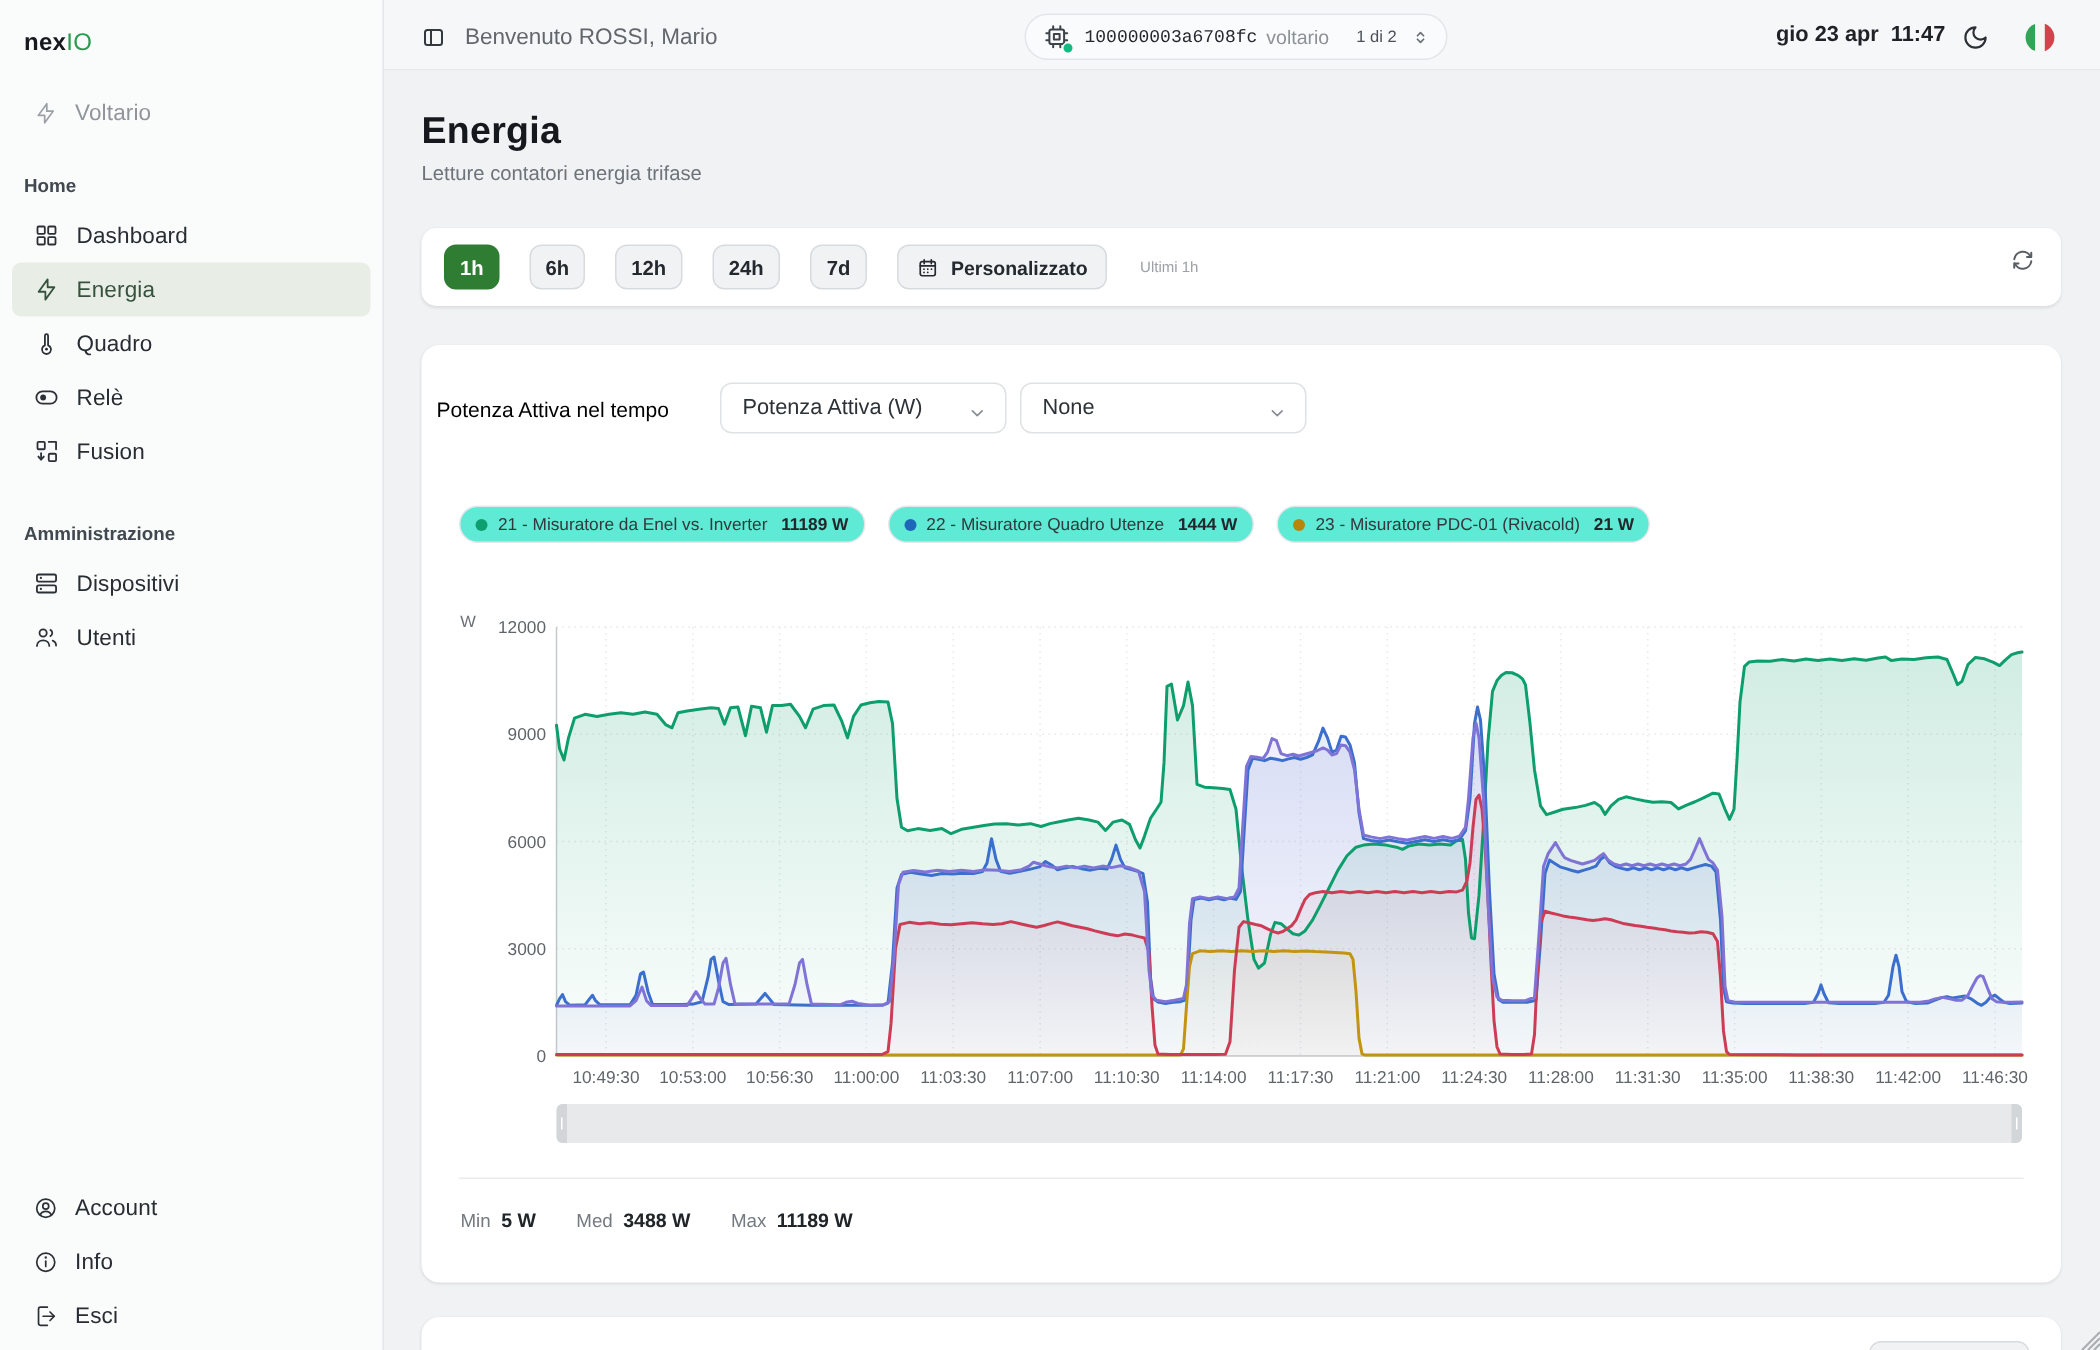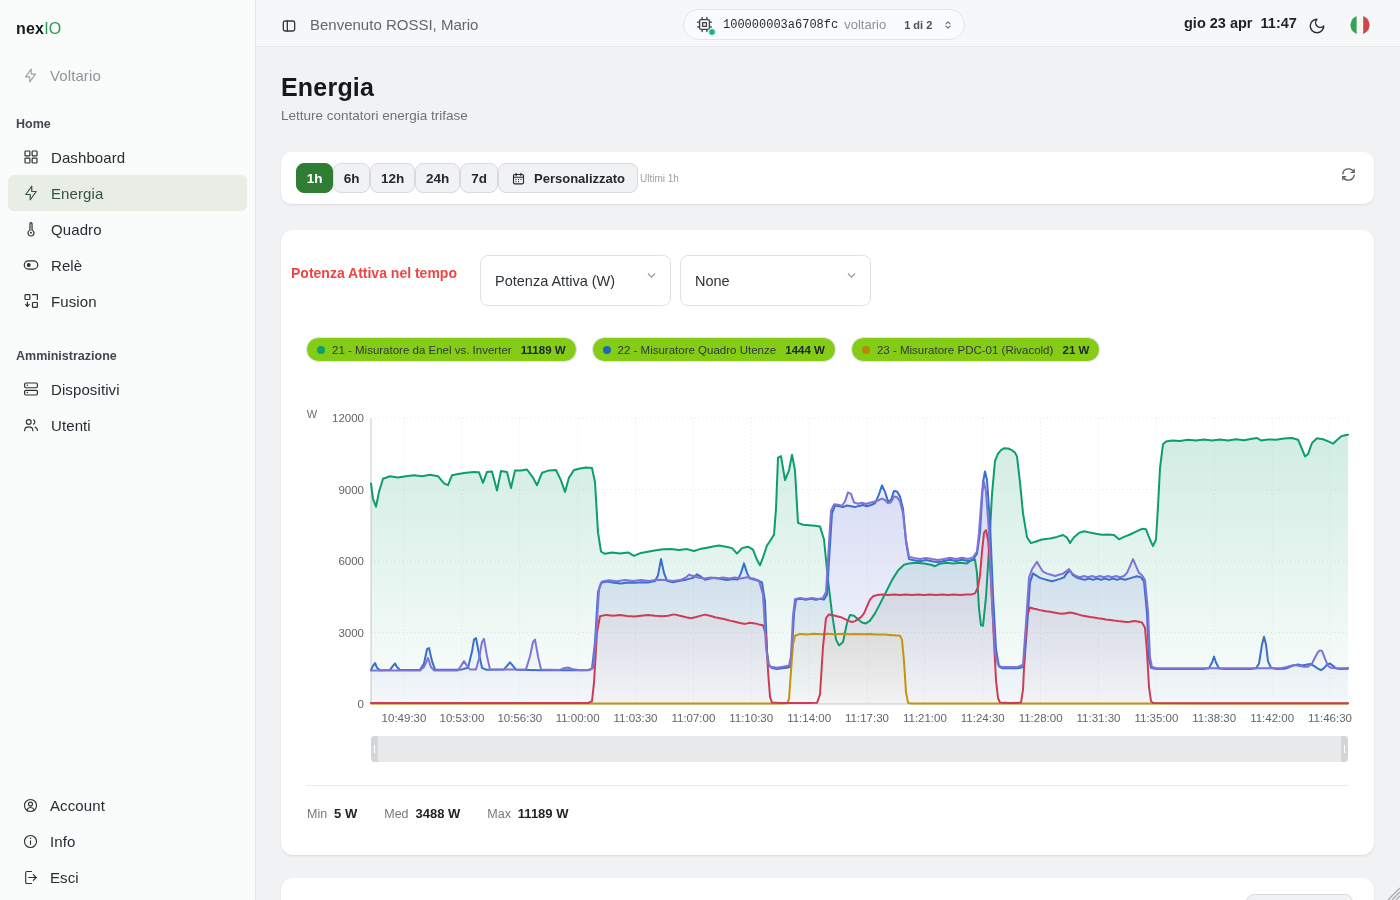--- a/index.html
+++ b/index.html
@@ -17,44 +17,44 @@
 .snav.dis span{color:#8f959b}
 .snav.act{background:#e8eee6}
 .snav.act span{color:#36523f;font-weight:500}
 .slabel{position:absolute;left:16px;font-size:12.5px;font-weight:700;color:#41484f}
 
 #topbar{position:absolute;left:256px;top:0;width:1144px;height:47px;background:#f6f7f8;border-bottom:1px solid #e6e8ea}
 .welcome{position:absolute;left:54px;top:16px;font-size:15px;font-weight:500;color:#62676d}
 .devpill{position:absolute;left:427px;top:9px;width:282px;height:31px;border:1px solid #e3e5e8;background:#fafbfc;border-radius:16px;display:flex;align-items:center}
 .devpill .mono{font-family:Liberation Mono, monospace;font-size:12px;color:#24292e;margin-left:9px;letter-spacing:0}
 .devpill .vol{font-size:13px;color:#8b9196;margin-left:6px}
-.devpill .cnt{font-size:11px;font-weight:700;color:#4a5056;margin-left:18px;white-space:nowrap}
+.devpill .cnt{font-size:11px;font-weight:400;color:#4a5056;margin-left:18px;white-space:nowrap}
 .dt{position:absolute;top:15px;font-size:14.5px;font-weight:700;color:#1e2227}
 
 #content{position:absolute;left:256px;top:47px;width:1144px;height:853px;background:#f1f2f4}
 h1.pgtitle{position:absolute;left:25px;top:26px;font-size:25px;font-weight:700;color:#15181c;letter-spacing:.2px}
 .pgsub{position:absolute;left:25px;top:61px;font-size:13.5px;color:#6d737a}
 .card{position:absolute;left:25px;width:1093px;background:#fff;border-radius:12px;box-shadow:0 1px 2px rgba(16,24,40,.06),0 1px 3px rgba(16,24,40,.04)}
 #card1{top:105px;height:52px;border-radius:10px}
 #card2{top:183px;height:625px}
 #card3{top:831px;height:120px}
 
-.trow{position:absolute;left:15px;top:11px;display:flex;align-items:center;gap:0}
+.trow{position:absolute;left:15px;top:11px;display:flex;align-items:center;gap:20px}
 .tbtn{height:30px;border-radius:8px;border:1px solid #d8dbde;background:#f1f2f4;color:#24292f;font-size:13.5px;font-weight:700;display:flex;align-items:center;justify-content:center;padding:0 11px;font-family:"Liberation Sans",sans-serif}
 .tbtn.on{background:#2e7d32;border-color:#2e7d32;color:#fff}
 .ult{font-size:10px;color:#9ba1a8;margin-left:2px}
 .refresh{position:absolute;right:17px;top:13px}
 
-.c2title{position:absolute;left:10px;top:35px;font-size:14px;font-weight:700;color:#ef4444}
-.sel{position:absolute;top:25px;height:51px;width:191px;border:1px solid #dfe2e5;border-radius:8px;background:#fff;display:flex;align-items:center;font-size:14.5px;color:#2c3237}
+.c2title{position:absolute;left:10px;top:35px;font-size:14px;font-weight:400;color:#000000}
+.sel{position:absolute;top:25px;height:34px;width:191px;border:1px solid #dfe2e5;border-radius:8px;background:#fff;display:flex;align-items:center;font-size:14.5px;color:#2c3237}
 .sel span{margin-left:14px}
 .sel svg{position:absolute;right:12px;top:13px}
 
 .legend{position:absolute;left:25px;top:107px;width:1060px;display:flex;flex-wrap:wrap;column-gap:15px;row-gap:7px}
-.chip{height:25px;border:1px solid #e5e7ea;background:#84cc16;border-radius:13px;display:inline-flex;align-items:center;padding:0 10px;font-size:11.5px;color:#33383d;white-space:nowrap}
+.chip{height:25px;border:1px solid #e5e7ea;background:#5eead4;border-radius:13px;display:inline-flex;align-items:center;padding:0 10px;font-size:11.5px;color:#33383d;white-space:nowrap}
 .chip .dot{width:8px;height:8px;border-radius:50%;margin-right:7px;flex:0 0 auto}
 .chip b{margin-left:6px;color:#22272c;font-weight:700}
 
 .zoombar{position:absolute;left:90px;top:506px;width:977px;height:26px;background:#e8e9eb;border-radius:4px}
 .zoombar .hl,.zoombar .hr{position:absolute;top:0;width:7px;height:26px;background:#d3d6d9;border-radius:4px 0 0 4px}
 .zoombar .hr{right:0;border-radius:0 4px 4px 0}
 .zoombar .hl:after,.zoombar .hr:after{content:"";position:absolute;left:3px;top:9px;width:1px;height:8px;background:#fff}
 .divider{position:absolute;left:25px;right:25px;top:555px;height:1px;background:#e9ebed}
 .stats{position:absolute;left:26px;top:576px;font-size:12.5px;color:#747a81}
 .stats b{color:#202529;font-size:13px;font-weight:700}

